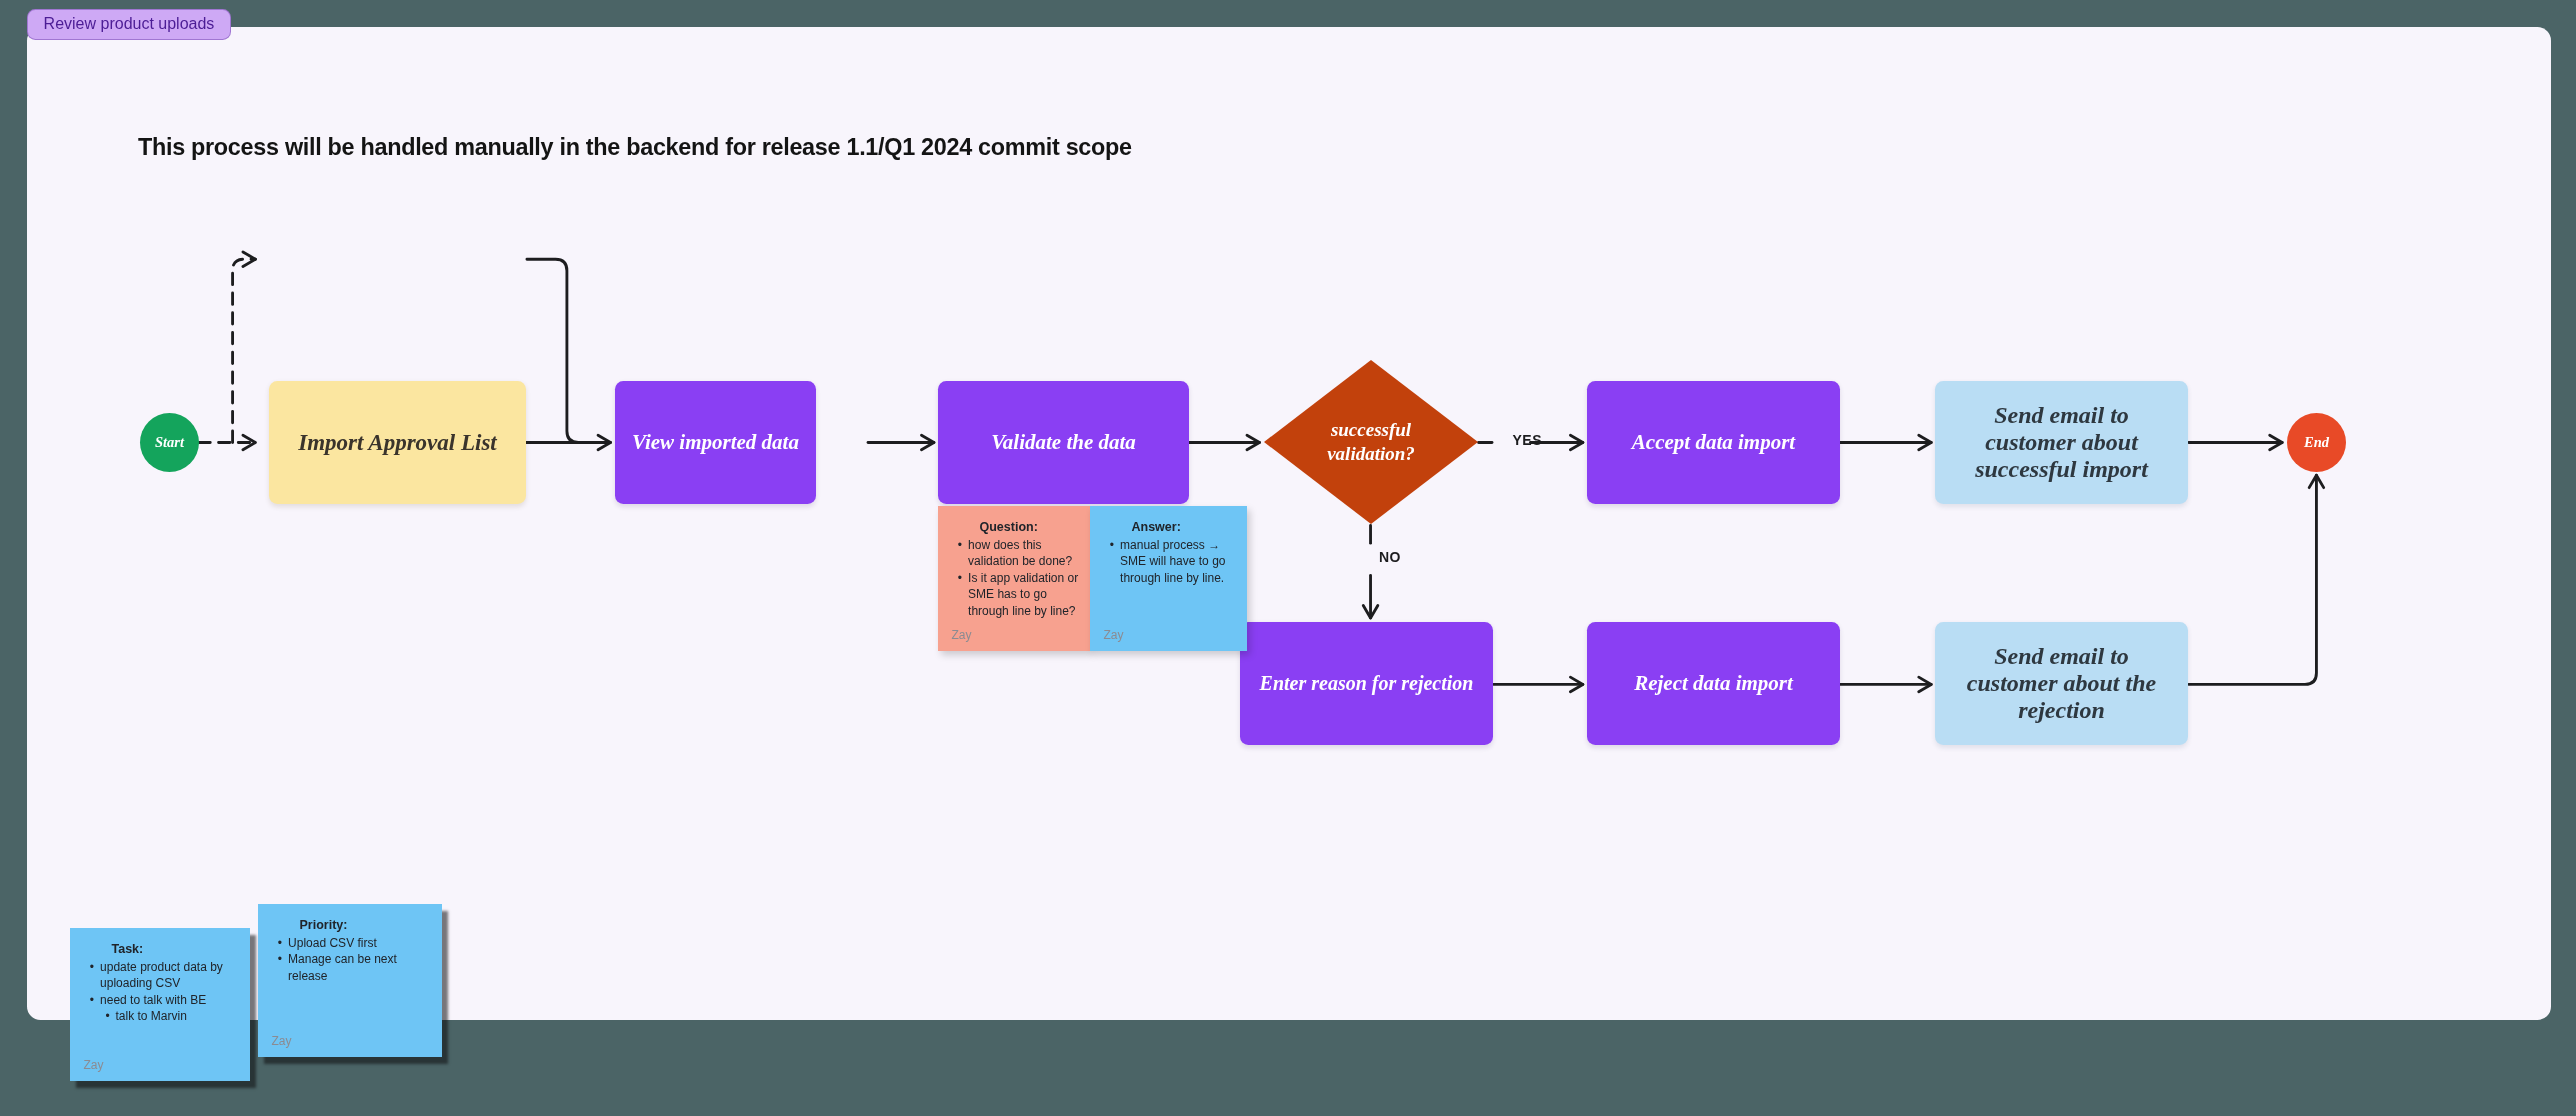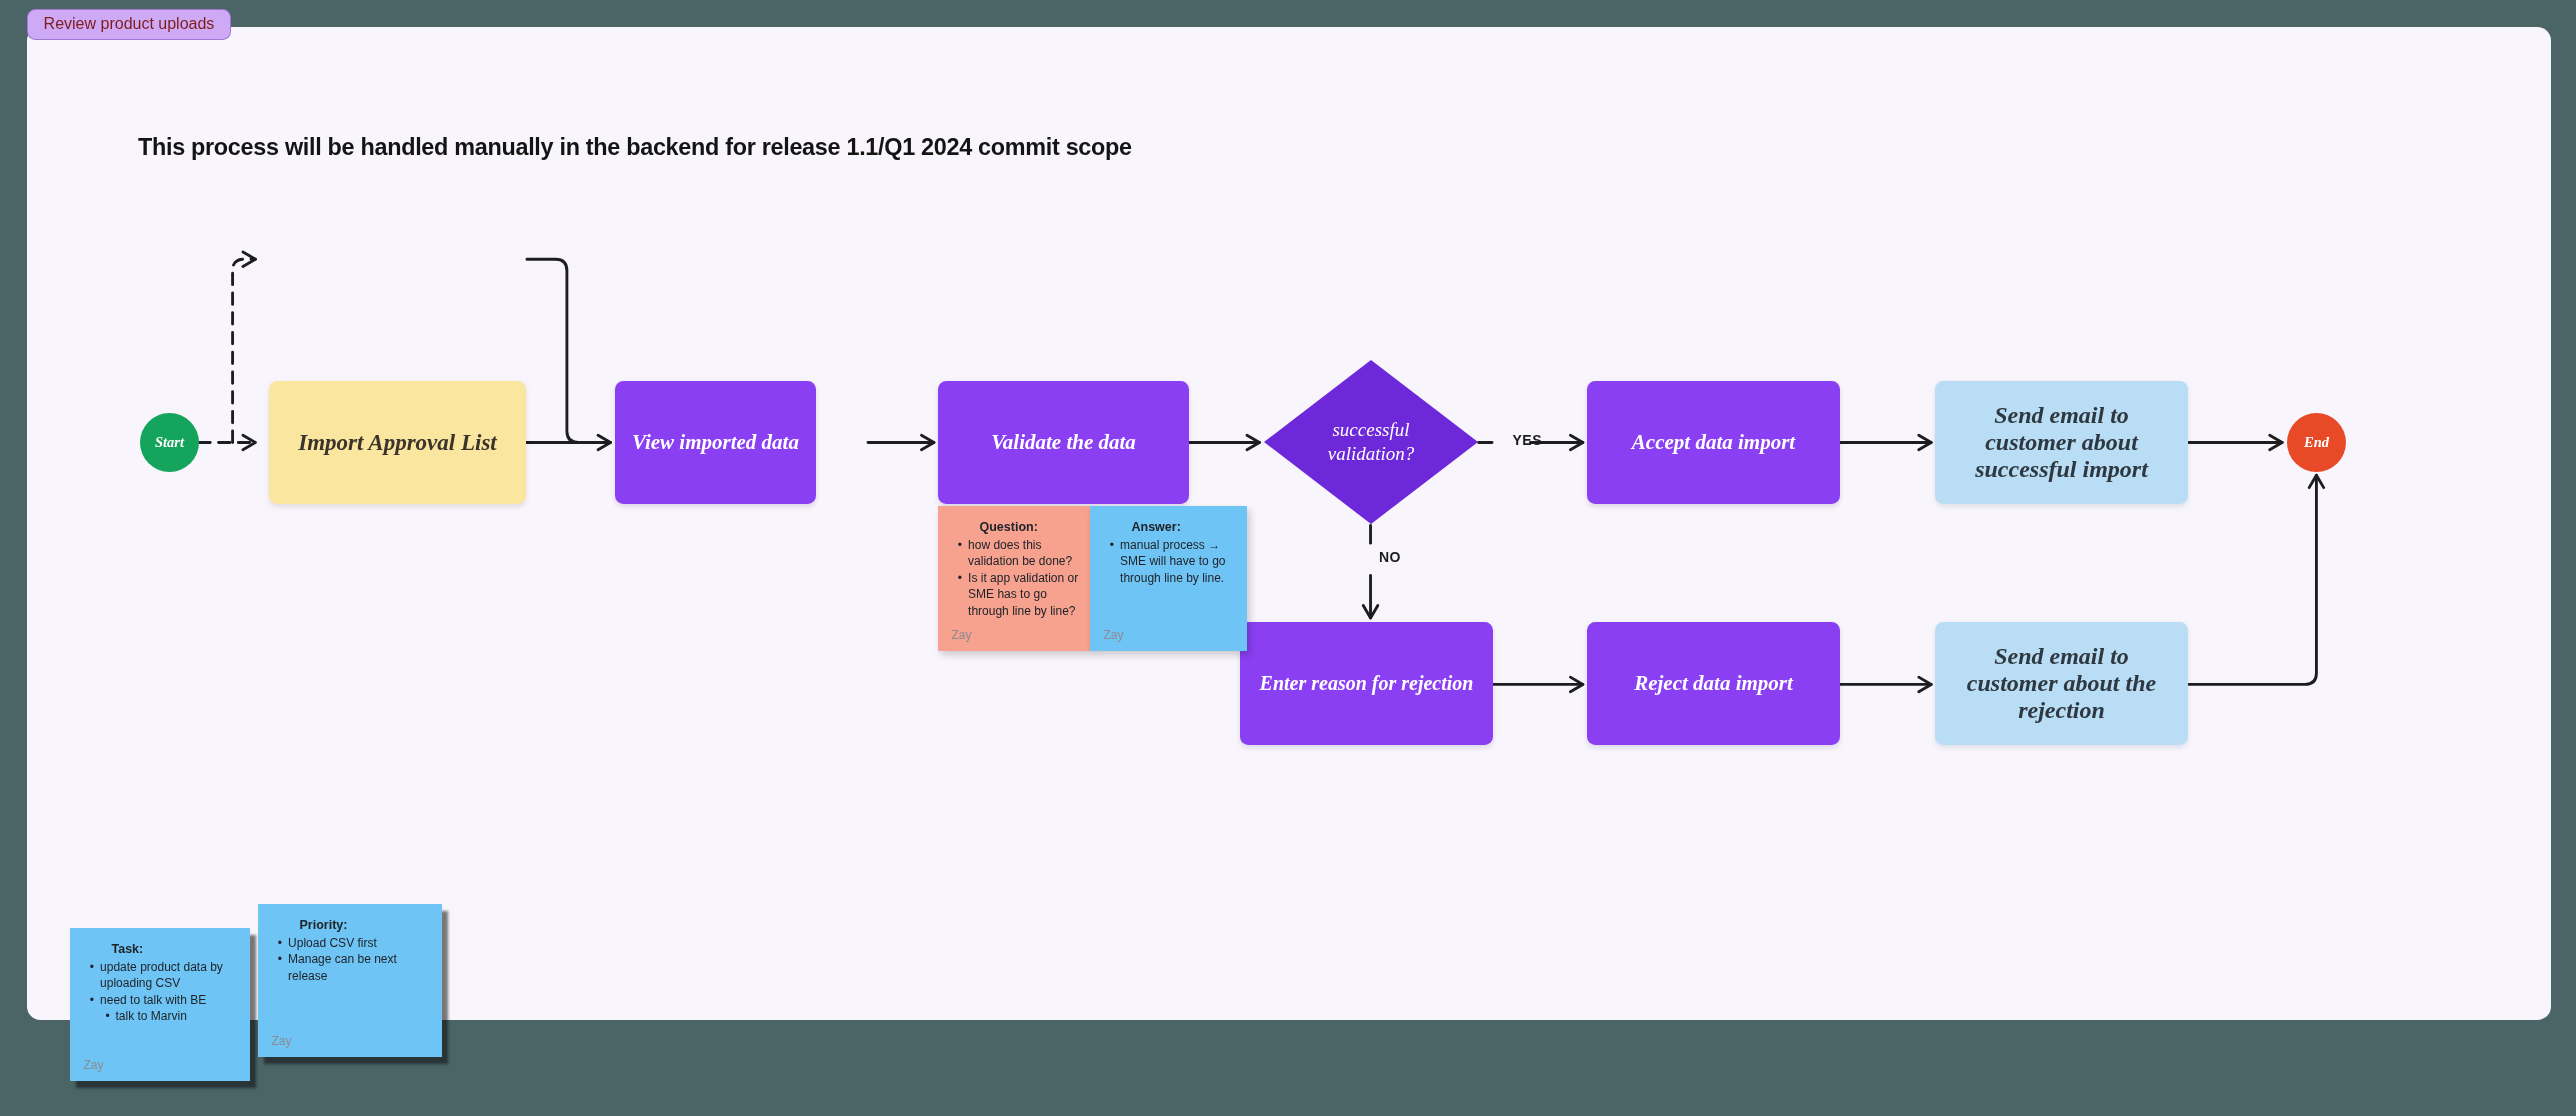--- a/index.html
+++ b/index.html
@@ -16,21 +16,21 @@
     background: #F8F5FC;
     border-radius: 13.5px;
   }
   #badge {
     position: absolute; left: 27px; top: 9.3px;
     height: 28.6px; line-height: 28.6px;
     padding: 0 15.6px;
     background: #CEA9F5;
     border: 1px solid rgba(104,56,168,0.45);
     border-radius: 8.3px;
-    font-size: 16px; color: #7f1d1d;
+    font-size: 16px; color: #4c1d95;
     white-space: nowrap;
   }
   #board-title {
     position: absolute; left: 138px; top: 134px;
     font-size: 23.4px; font-weight: bold; color: #141414;
     white-space: nowrap; letter-spacing: -0.3px;
   }
   .hand { font-family: cursive; font-style: italic; }
   .node {
     position: absolute;
@@ -48,24 +48,24 @@
                  box-shadow: 0 2.1px 5.2px rgba(20,50,80,0.10); }
   .terminal {
     position: absolute; width: 59px; height: 59px; border-radius: 50%;
     display: flex; align-items: center; justify-content: center;
     color: #fff; font-size: 14.5px; font-weight: 600;
   }
   #start-node { left: 140px; top: 413px; background: #14A45C; }
   #end-node   { left: 2287px; top: 413px; background: #E84A27; }
   #decision {
     position: absolute; left: 1264px; top: 360px; width: 214px; height: 164px;
-    background: #6d28d9;
+    background: #c2410c;
     clip-path: polygon(50% 0, 100% 50%, 50% 100%, 0 50%);
     display: flex; align-items: center; justify-content: center;
-    color: #fff; font-size: 19px; font-weight: 400; text-align: center;
+    color: #fff; font-size: 19px; font-weight: 700; text-align: center;
   }
   #decision .inner { width: 140px; line-height: 1.25; }
   .branch-label {
     position: absolute; width: 62px; text-align: right;
     font-size: 14px; font-weight: 600; color: #1C1C1E; letter-spacing: 0.5px;
   }
   #yes-label { left: 1480px; top: 432px; }
   #no-label  { left: 1339px; top: 549px; }
   .sticky {
     position: absolute; box-sizing: border-box;

